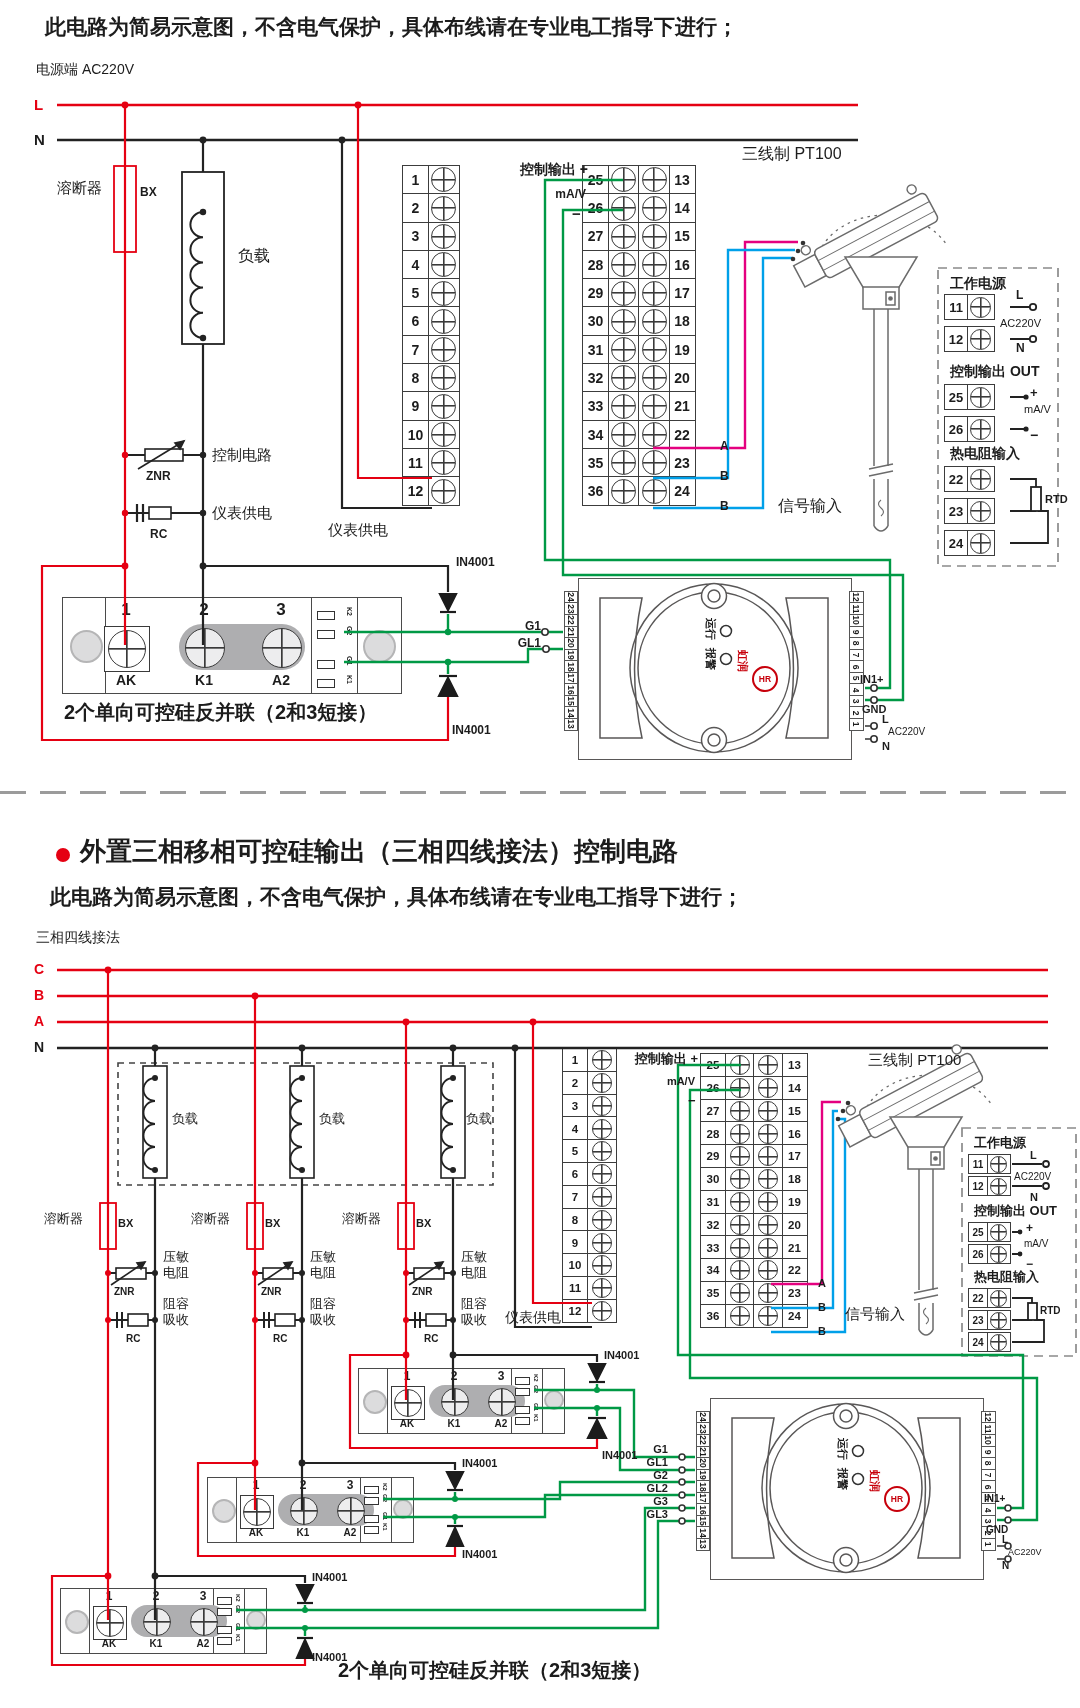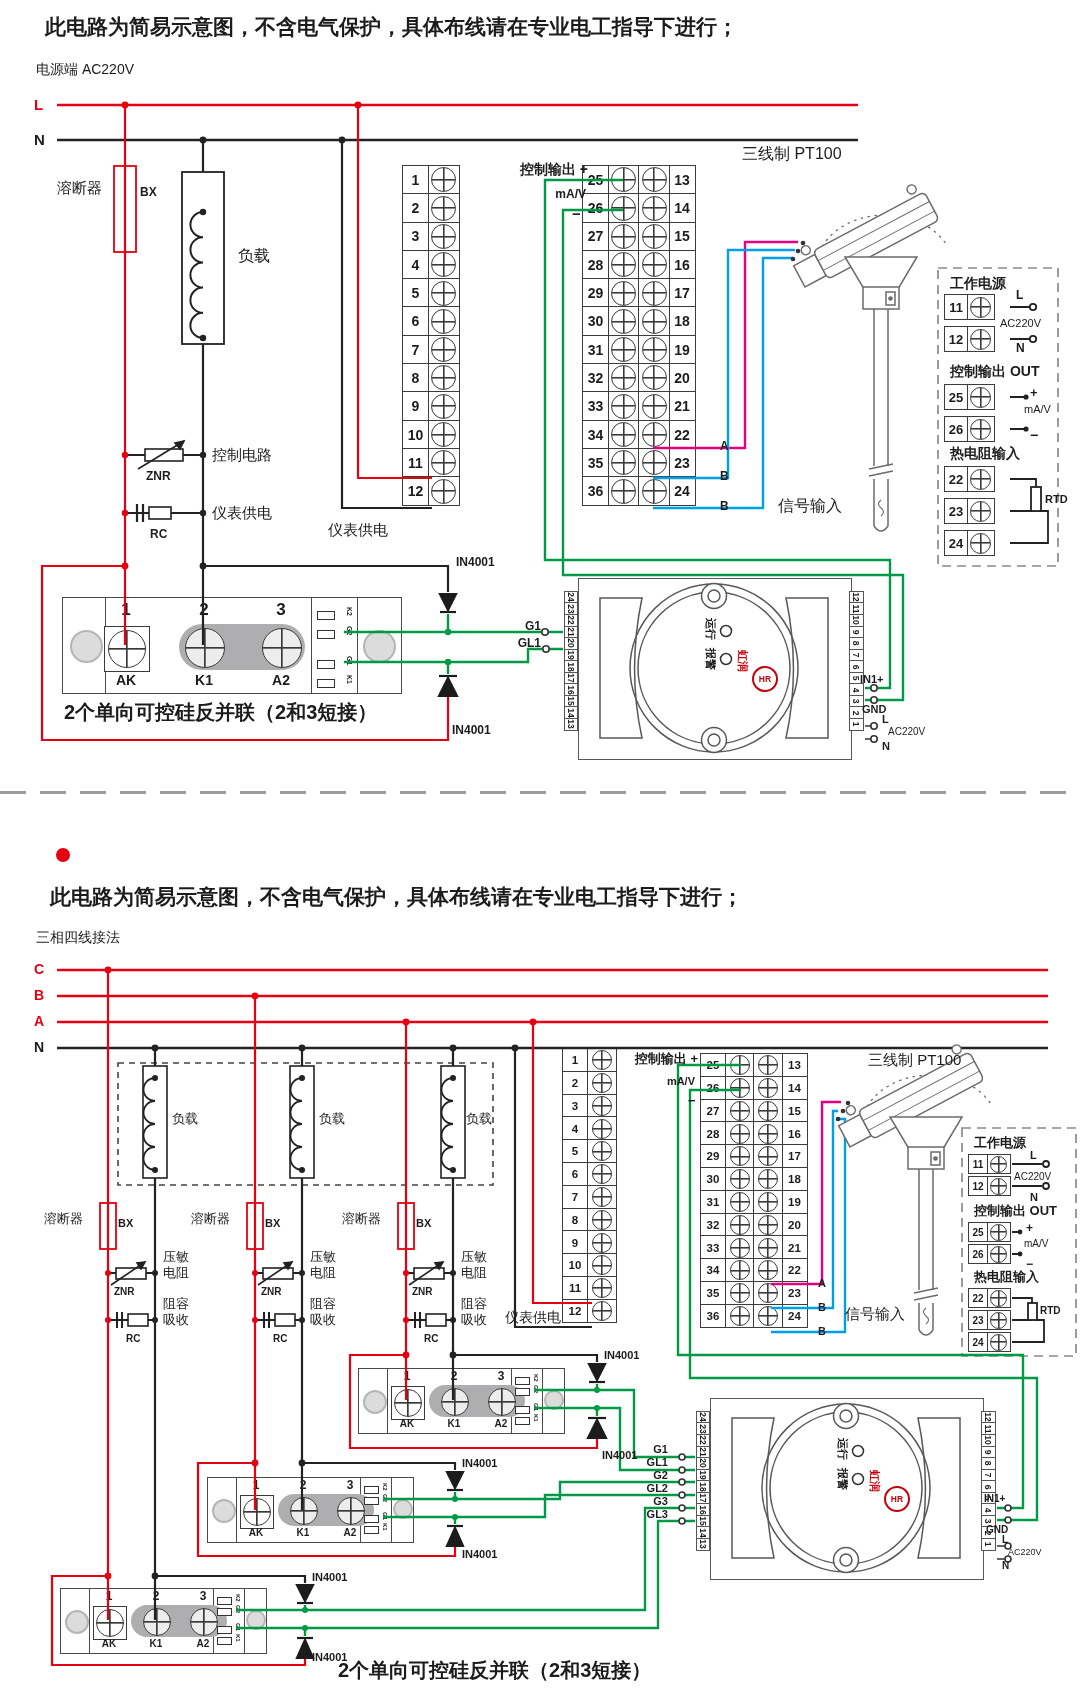--- a/index.html
+++ b/index.html
@@ -524,20 +524,21 @@
   <div class="prow pa" style="left:944px;top:530px">
       <div class="tc n">24</div>
       <div class="tc s">
         <div class="sc sc20"></div>
       </div>
     </div>
   <div class="lbl f11 b" style="left:1045px;top:494px">RTD</div>
 
   <div class="divider"></div>
   <div class="bullet" style="left:56px;top:848px"></div>
+  <div class="lbl f26 b" style="left:80px;top:838px">外置三相移相可控硅输出（三相四线接法）控制电路</div>
   <div class="lbl f21 b" style="left:50px;top:886px">此电路为简易示意图，不含电气保护，具体布线请在专业电工指导下进行；</div>
   <div class="lbl f14" style="left:36px;top:930px">三相四线接法</div>
   <div class="lbl f14 b red" style="left:34px;top:962px">C</div>
   <div class="lbl f14 b red" style="left:34px;top:988px">B</div>
   <div class="lbl f14 b red" style="left:34px;top:1014px">A</div>
   <div class="lbl f14 b" style="left:34px;top:1040px">N</div>
 
   <div class="lbl f13" style="left:172px;top:1112px">负载</div>
   <div class="lbl f13" style="left:319px;top:1112px">负载</div>
   <div class="lbl f13" style="left:466px;top:1112px">负载</div>

